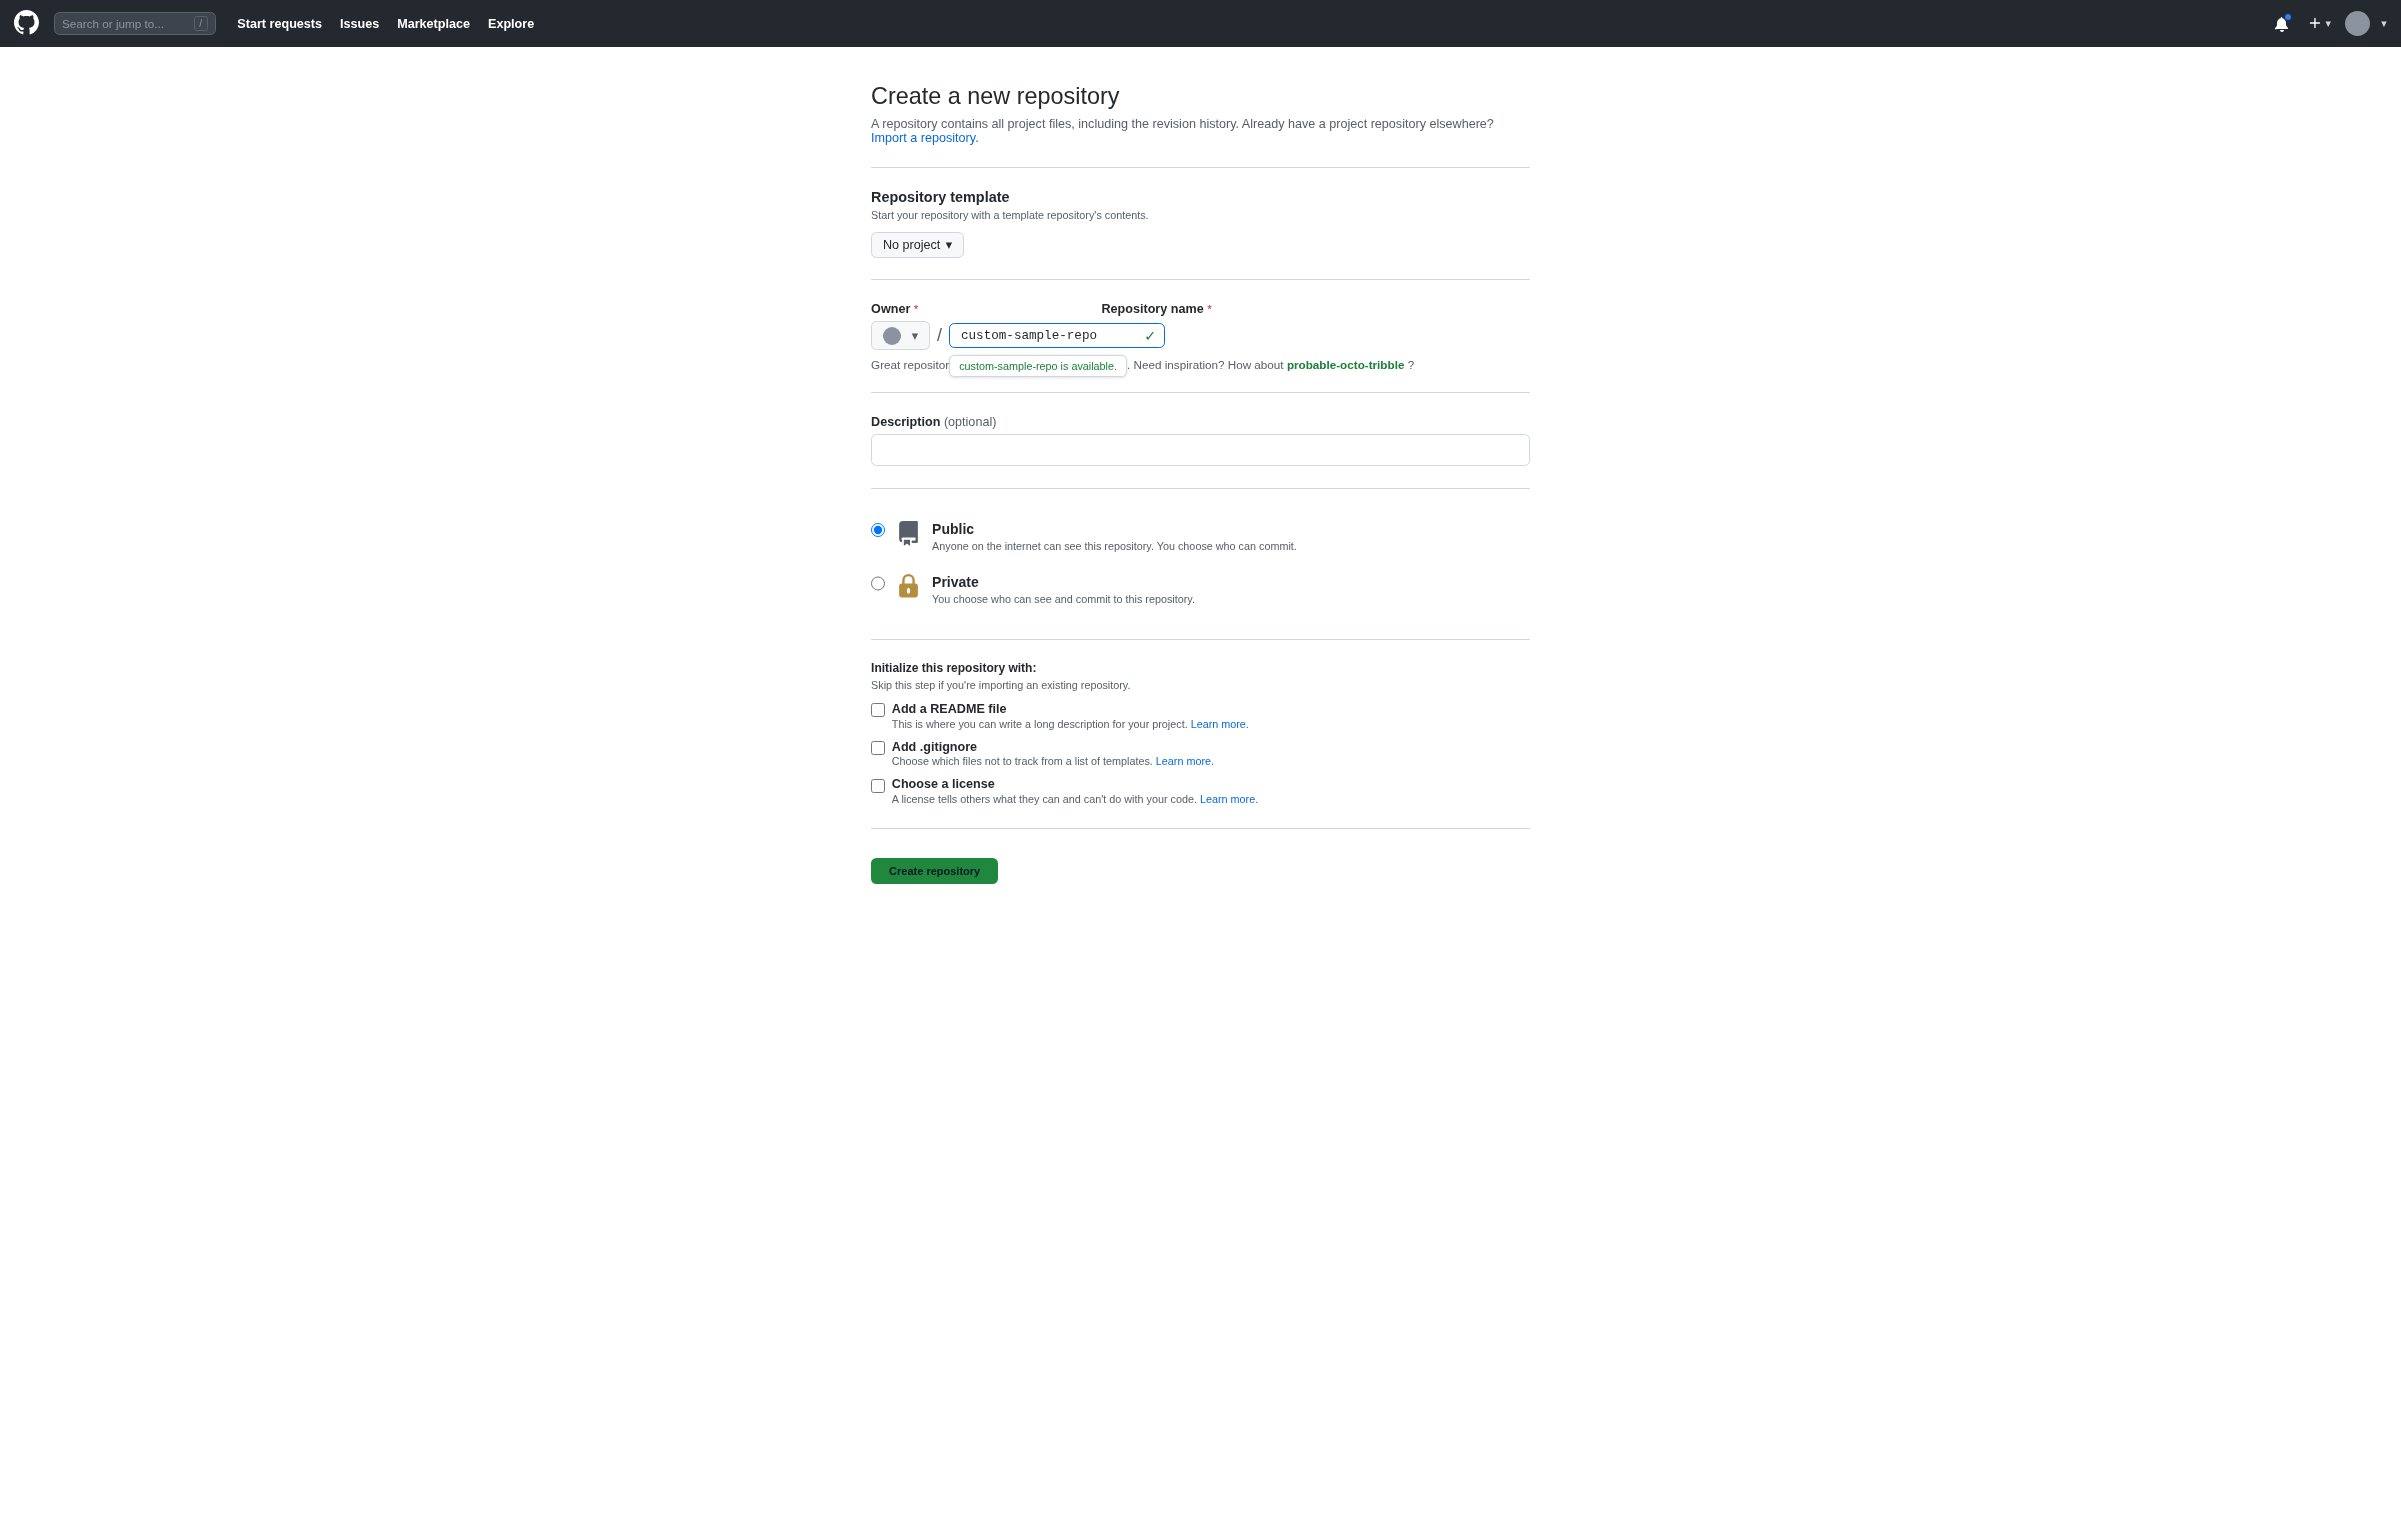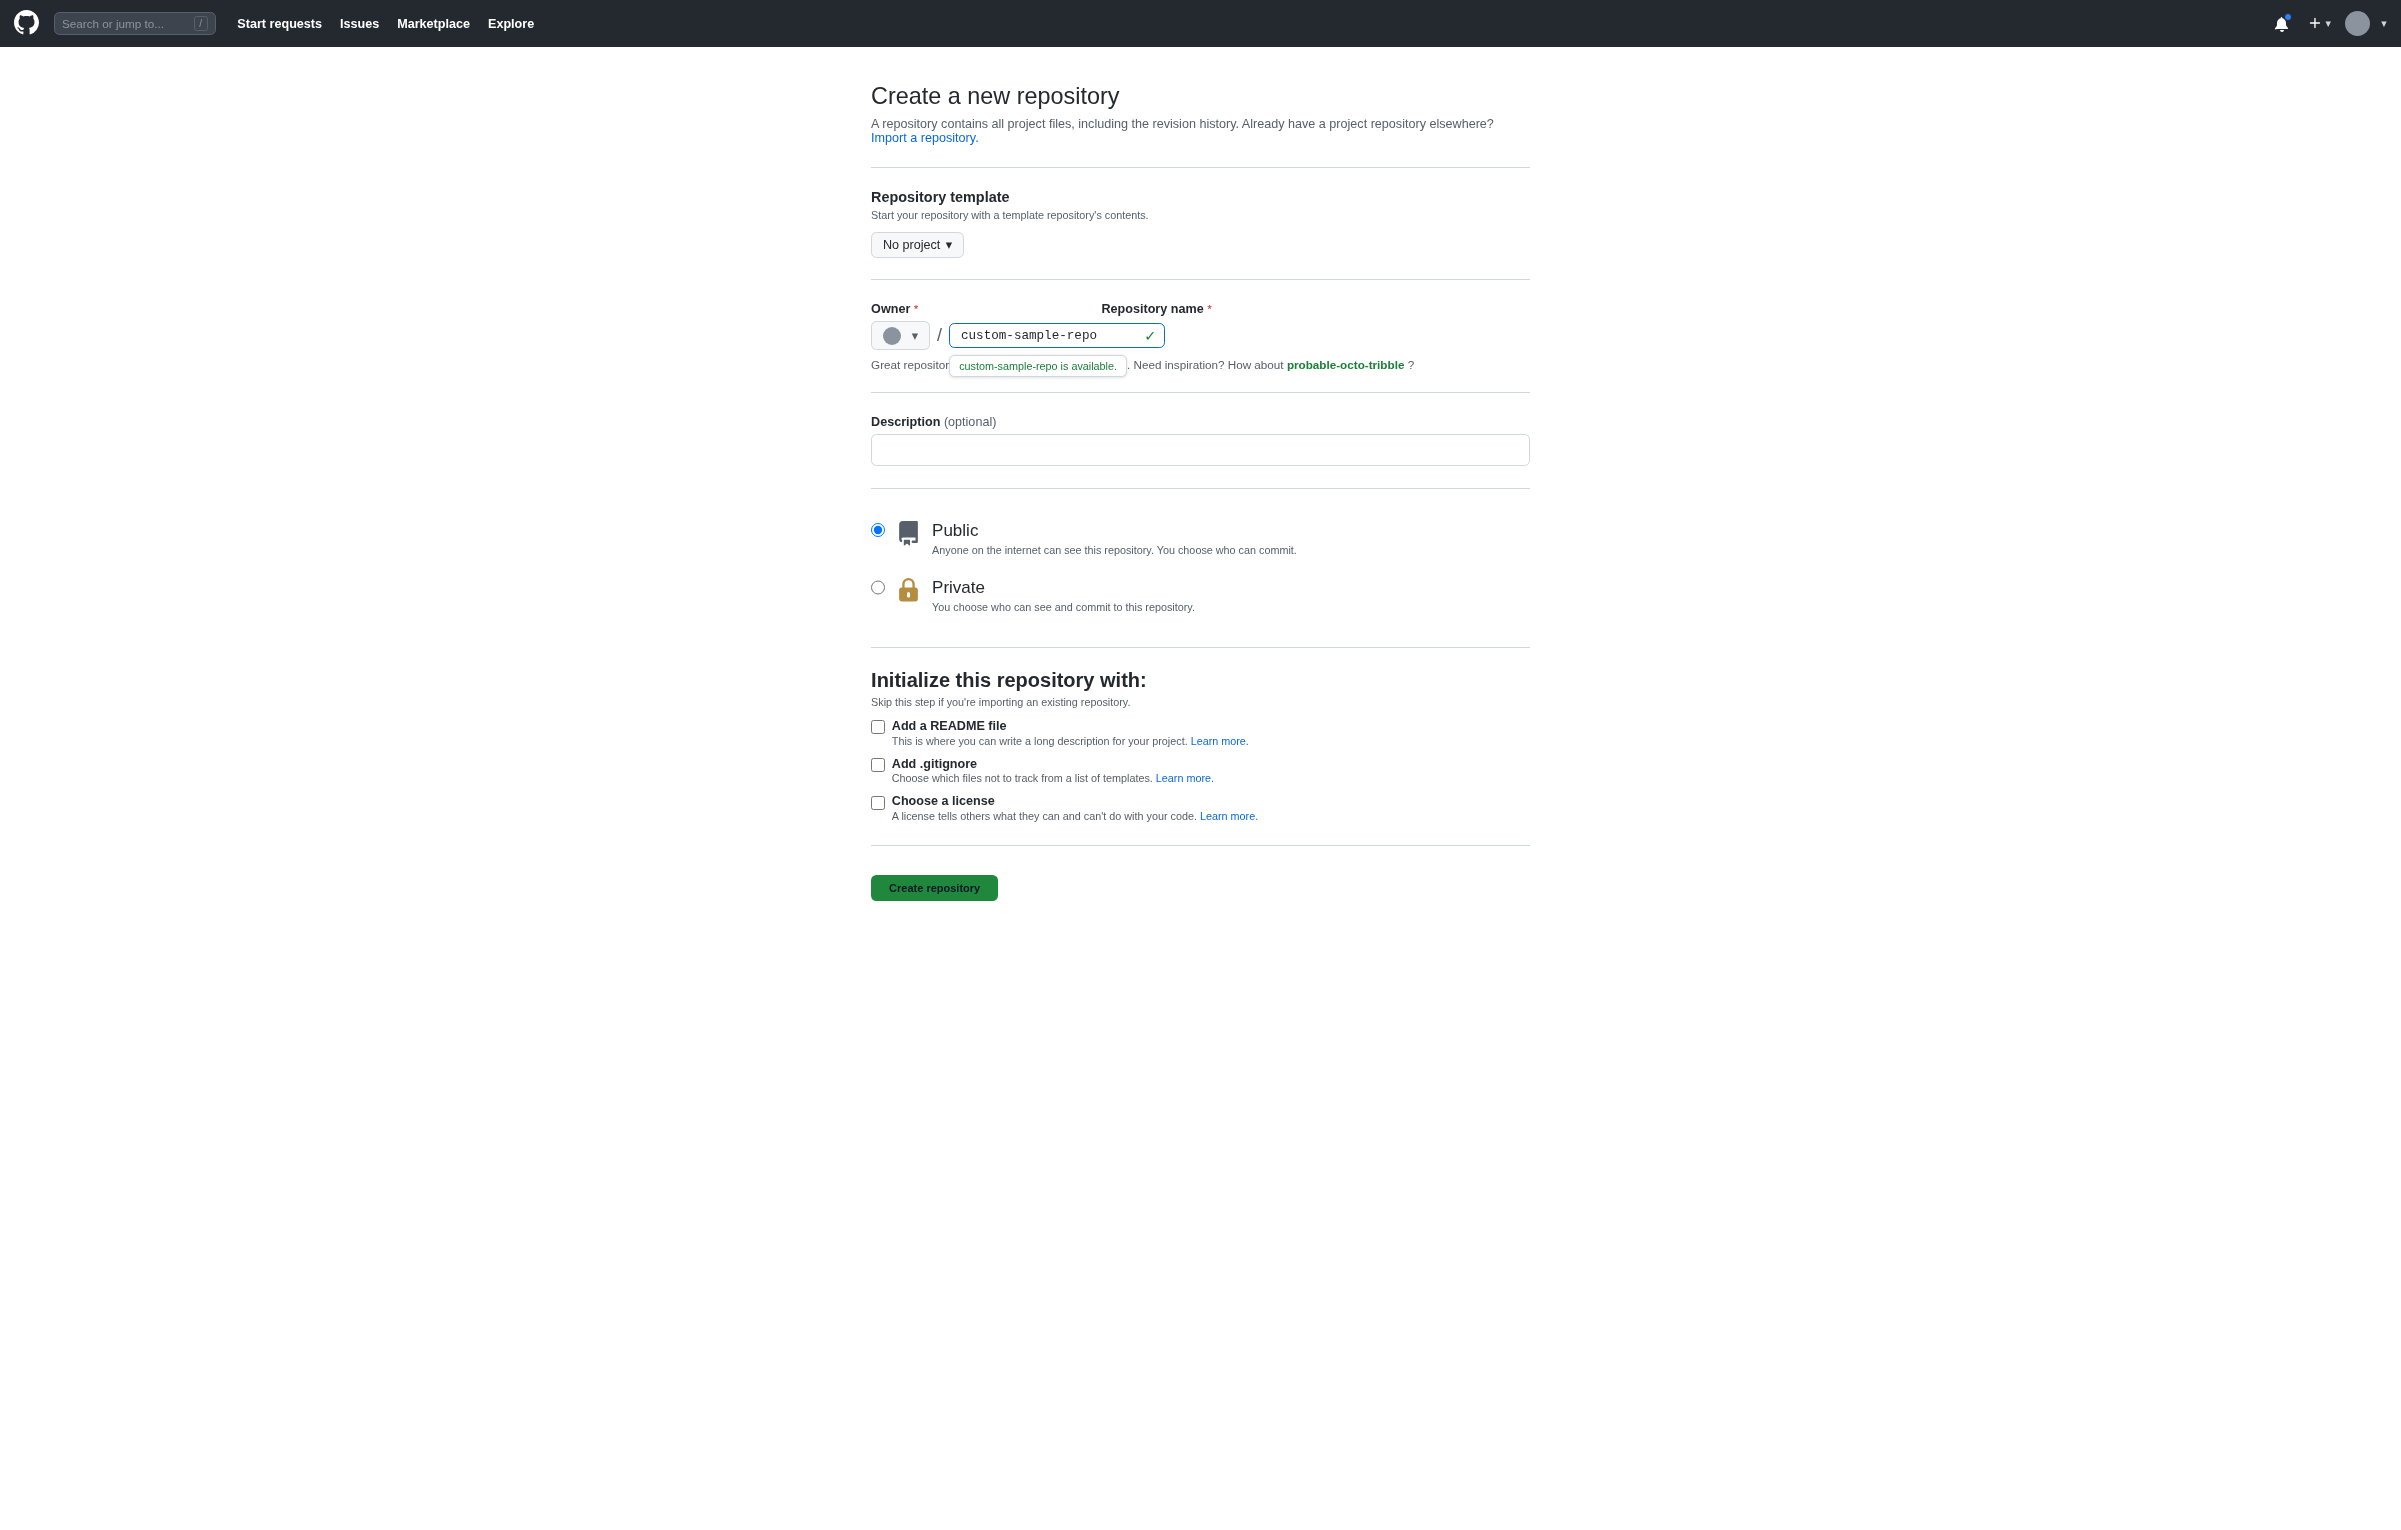--- a/index.html
+++ b/index.html
@@ -245,26 +245,26 @@
       gap: 10.8px;
       padding: 10.8px 0;
     }
     .visibility-option input[type=radio] { margin-top: 1.8px; flex-shrink: 0; width: 14.4px; height: 14.4px; }
     .visibility-icon {
       font-size: 25px;
       color: #57606a;
       flex-shrink: 0;
       line-height: 1;
     }
-    .visibility-text strong { font-size: 17px; font-weight: 400; display: block; margin-bottom: 1.8px; }
+    .visibility-text strong { font-size: 14px; font-weight: 700; display: block; margin-bottom: 1.8px; }
     .visibility-text span { font-size: 10.8px; color: #57606a; }
 
     
     .init-title {
-      font-size: 20px;
+      font-size: 12px;
       font-weight: 600;
       margin-bottom: 3.6px;
     }
     .init-desc {
       font-size: 10.8px;
       color: #57606a;
       margin-bottom: 10.8px;
     }
     .checkbox-option {
       display: flex;

